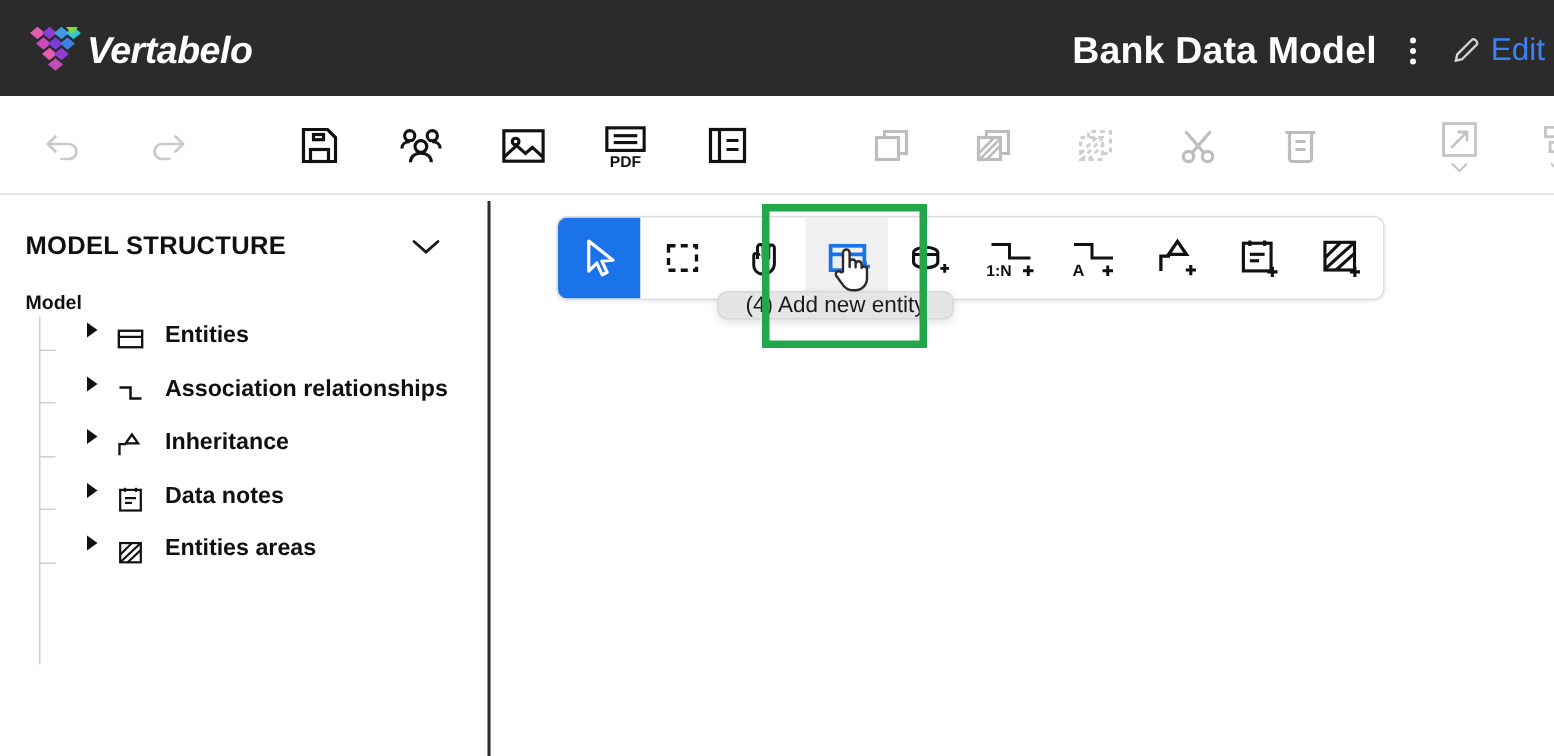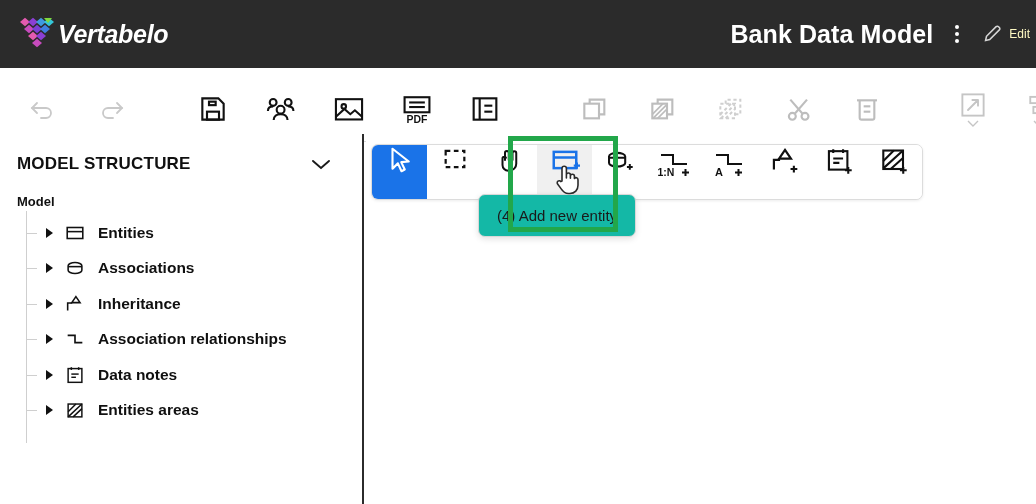--- a/index.html
+++ b/index.html
@@ -31,40 +31,40 @@
   }
   .kebab {
     width: 20px; height: 24px; display: flex; flex-direction: column;
     align-items: center; justify-content: center; gap: 3px; cursor: pointer;
   }
   .kebab i { width: 4px; height: 4px; border-radius: 50%; background: #ffffff; display: block; }
   .edit-btn {
     display: flex; align-items: center; gap: 6px; cursor: pointer;
     margin-right: -8px;
   }
-  .edit-label { color: #fef9c3; font-size: 12px; }
+  .edit-label { color: #3b82f6; font-size: 21px; }
 
   
   .toolbar {
-    position: absolute; left: 0; top: 76px; width: 1036px; height: 66px;
+    position: absolute; left: 0; top: 64px; width: 1036px; height: 66px;
     background: #ffffff; border-bottom: 1px solid #d9d9d9;
     display: flex; align-items: flex-end;
   }
   .tb-group { display: flex; align-items: center; height: 100%; }
   .tb-sep { width: 1px; height: 48px; background: #d4d4d4; margin: 0 8px; }
   .tb-btn {
     width: 54px; height: 52px; display: flex; align-items: center;
     justify-content: center; cursor: pointer; position: relative;
   }
   .tb-btn.with-caret { flex-direction: column; gap: 0px; }
   .caret { display: block; margin-top: -1px; }
 
   
   .sidebar {
-    position: absolute; left: 0; top: 134px; width: 364px; height: 370px;
+    position: absolute; left: 0; top: 134px; width: 327px; height: 370px;
     background: #ffffff; border-right: 2px solid #2b2b2b;
     overflow: hidden;
   }
   .sb-header {
     display: flex; align-items: center; justify-content: space-between;
     padding: 18px 24px 6px 17px;
   }
   .sb-title {
     font-size: 17px; font-weight: bold; color: #101010; letter-spacing: 0.2px;
   }
@@ -72,22 +72,22 @@
   .sb-root {
     font-size: 13px; font-weight: bold; color: #101010;
     padding: 12px 0 2px 17px;
   }
   .tree { position: relative; padding-top: 4px; }
   .tree::before {
     content: ""; position: absolute; left: 26px; top: 0px; width: 1px;
     height: 232px; background: #cfcfcf;
   }
   .tree-item {
-    position: relative; display: flex; align-items: center;
-    height: 35.5px; padding-left: 44px; cursor: pointer;
+    position: relative; display: flex; align-items: flex-start;
+    height: 35.5px; padding-left: 56px; cursor: pointer;
   }
   .tree-item::before {
     content: ""; position: absolute; left: 26px; top: 50%; width: 11px;
     height: 1px; background: #cfcfcf;
   }
   .tw-arrow {
     width: 14px; display: flex; align-items: center; justify-content: center;
     margin-left: -2px; cursor: pointer;
   }
   .tw-arrow span {
@@ -111,31 +111,31 @@
 
   
   .ctool {
     position: absolute; left: 5px; top: 10px;
     height: 56px; display: flex; align-items: stretch;
     border: 1px solid #dcdcdc; border-radius: 7px; background: #fff;
     box-shadow: 0 1px 3px rgba(0,0,0,0.08);
     overflow: hidden;
   }
   .ct-btn {
-    width: 55px; display: flex; align-items: flex-start; justify-content: center;
+    width: 55px; display: flex; align-items: center; justify-content: center;
     cursor: pointer; background: #fff; position: relative;
   }
   .ct-btn.active { background: #1a73e8; }
   .ct-btn.hovered { background: #f0f0f0; }
 
   
   .tooltip {
     position: absolute; left: 112px; top: 60px;
-    background: #14b8a6; border: 1px solid #d8d8d8; border-radius: 7px;
-    padding: 12px 18px; font-size: 15px; color: #1a1a1a;
+    background: #e5e5e5; border: 1px solid #d8d8d8; border-radius: 7px;
+    padding: 0 18px; font-size: 15px; color: #1a1a1a;
     box-shadow: 0 2px 6px rgba(0,0,0,0.12); white-space: nowrap;
     font-weight: normal;
   }
 
   
   .cursor-hand { position: absolute; left: 553px; top: 162px; pointer-events: none; }
 
   
   .highlight {
     position: absolute; left: 508px; top: 136px; width: 110px; height: 96px;
@@ -346,57 +346,45 @@
           </span>
         <span class="tw-icon">
           <svg width="22" height="22" viewBox="0 0 24 24" fill="none" stroke="#111" stroke-width="1.7">
             <rect x="3.5" y="6" width="17" height="12"></rect>
               <line x1="3.5" y1="10.5" x2="20.5" y2="10.5"></line>
           </svg>
         </span>
         <span class="tw-label">Entities</span>
       </div>
 
+
+
       <div class="tree-item">
         <span class="tw-arrow">
             <span></span>
           </span>
         <span class="tw-icon">
-          <svg width="22" height="22" viewBox="0 0 24 24" fill="none" stroke="#111" stroke-width="1.7">
-            <path d="M4.5 9.5 a7.5 3.5 0 0 1 15 0 v5 a7.5 3.5 0 0 1 -15 0 z"></path>
-            <path d="M4.5 10.5 h15"></path>
+          <svg width="22" height="22" viewBox="0 0 24 24" fill="none" stroke="#111" stroke-width="1.8">
+            <path d="M4 8 h8 v8 h8"></path>
           </svg>
         </span>
-        <span class="tw-label">Associations</span>
-      </div>
-
+        <span class="tw-label">Association relationships</span>
+      </div>
 
       <div class="tree-item">
         <span class="tw-arrow">
             <span></span>
           </span>
         <span class="tw-icon">
           <svg width="22" height="22" viewBox="0 0 24 24" fill="none" stroke="#111" stroke-width="1.7">
             <path d="M4 19 v-8 h5"></path>
             <polygon points="13,4 17.5,10.5 8.5,10.5"></polygon>
           </svg>
         </span>
         <span class="tw-label">Inheritance</span>
-      </div>
-
-      <div class="tree-item">
-        <span class="tw-arrow">
-            <span></span>
-          </span>
-        <span class="tw-icon">
-          <svg width="22" height="22" viewBox="0 0 24 24" fill="none" stroke="#111" stroke-width="1.8">
-            <path d="M4 8 h8 v8 h8"></path>
-          </svg>
-        </span>
-        <span class="tw-label">Association relationships</span>
       </div>
 
       <div class="tree-item">
         <span class="tw-arrow">
             <span></span>
           </span>
         <span class="tw-icon">
           <svg width="22" height="22" viewBox="0 0 24 24" fill="none" stroke="#111" stroke-width="1.6">
             <rect x="4.5" y="5" width="15" height="15"></rect>
             <line x1="8" y1="3.5" x2="8" y2="6.5"></line>

